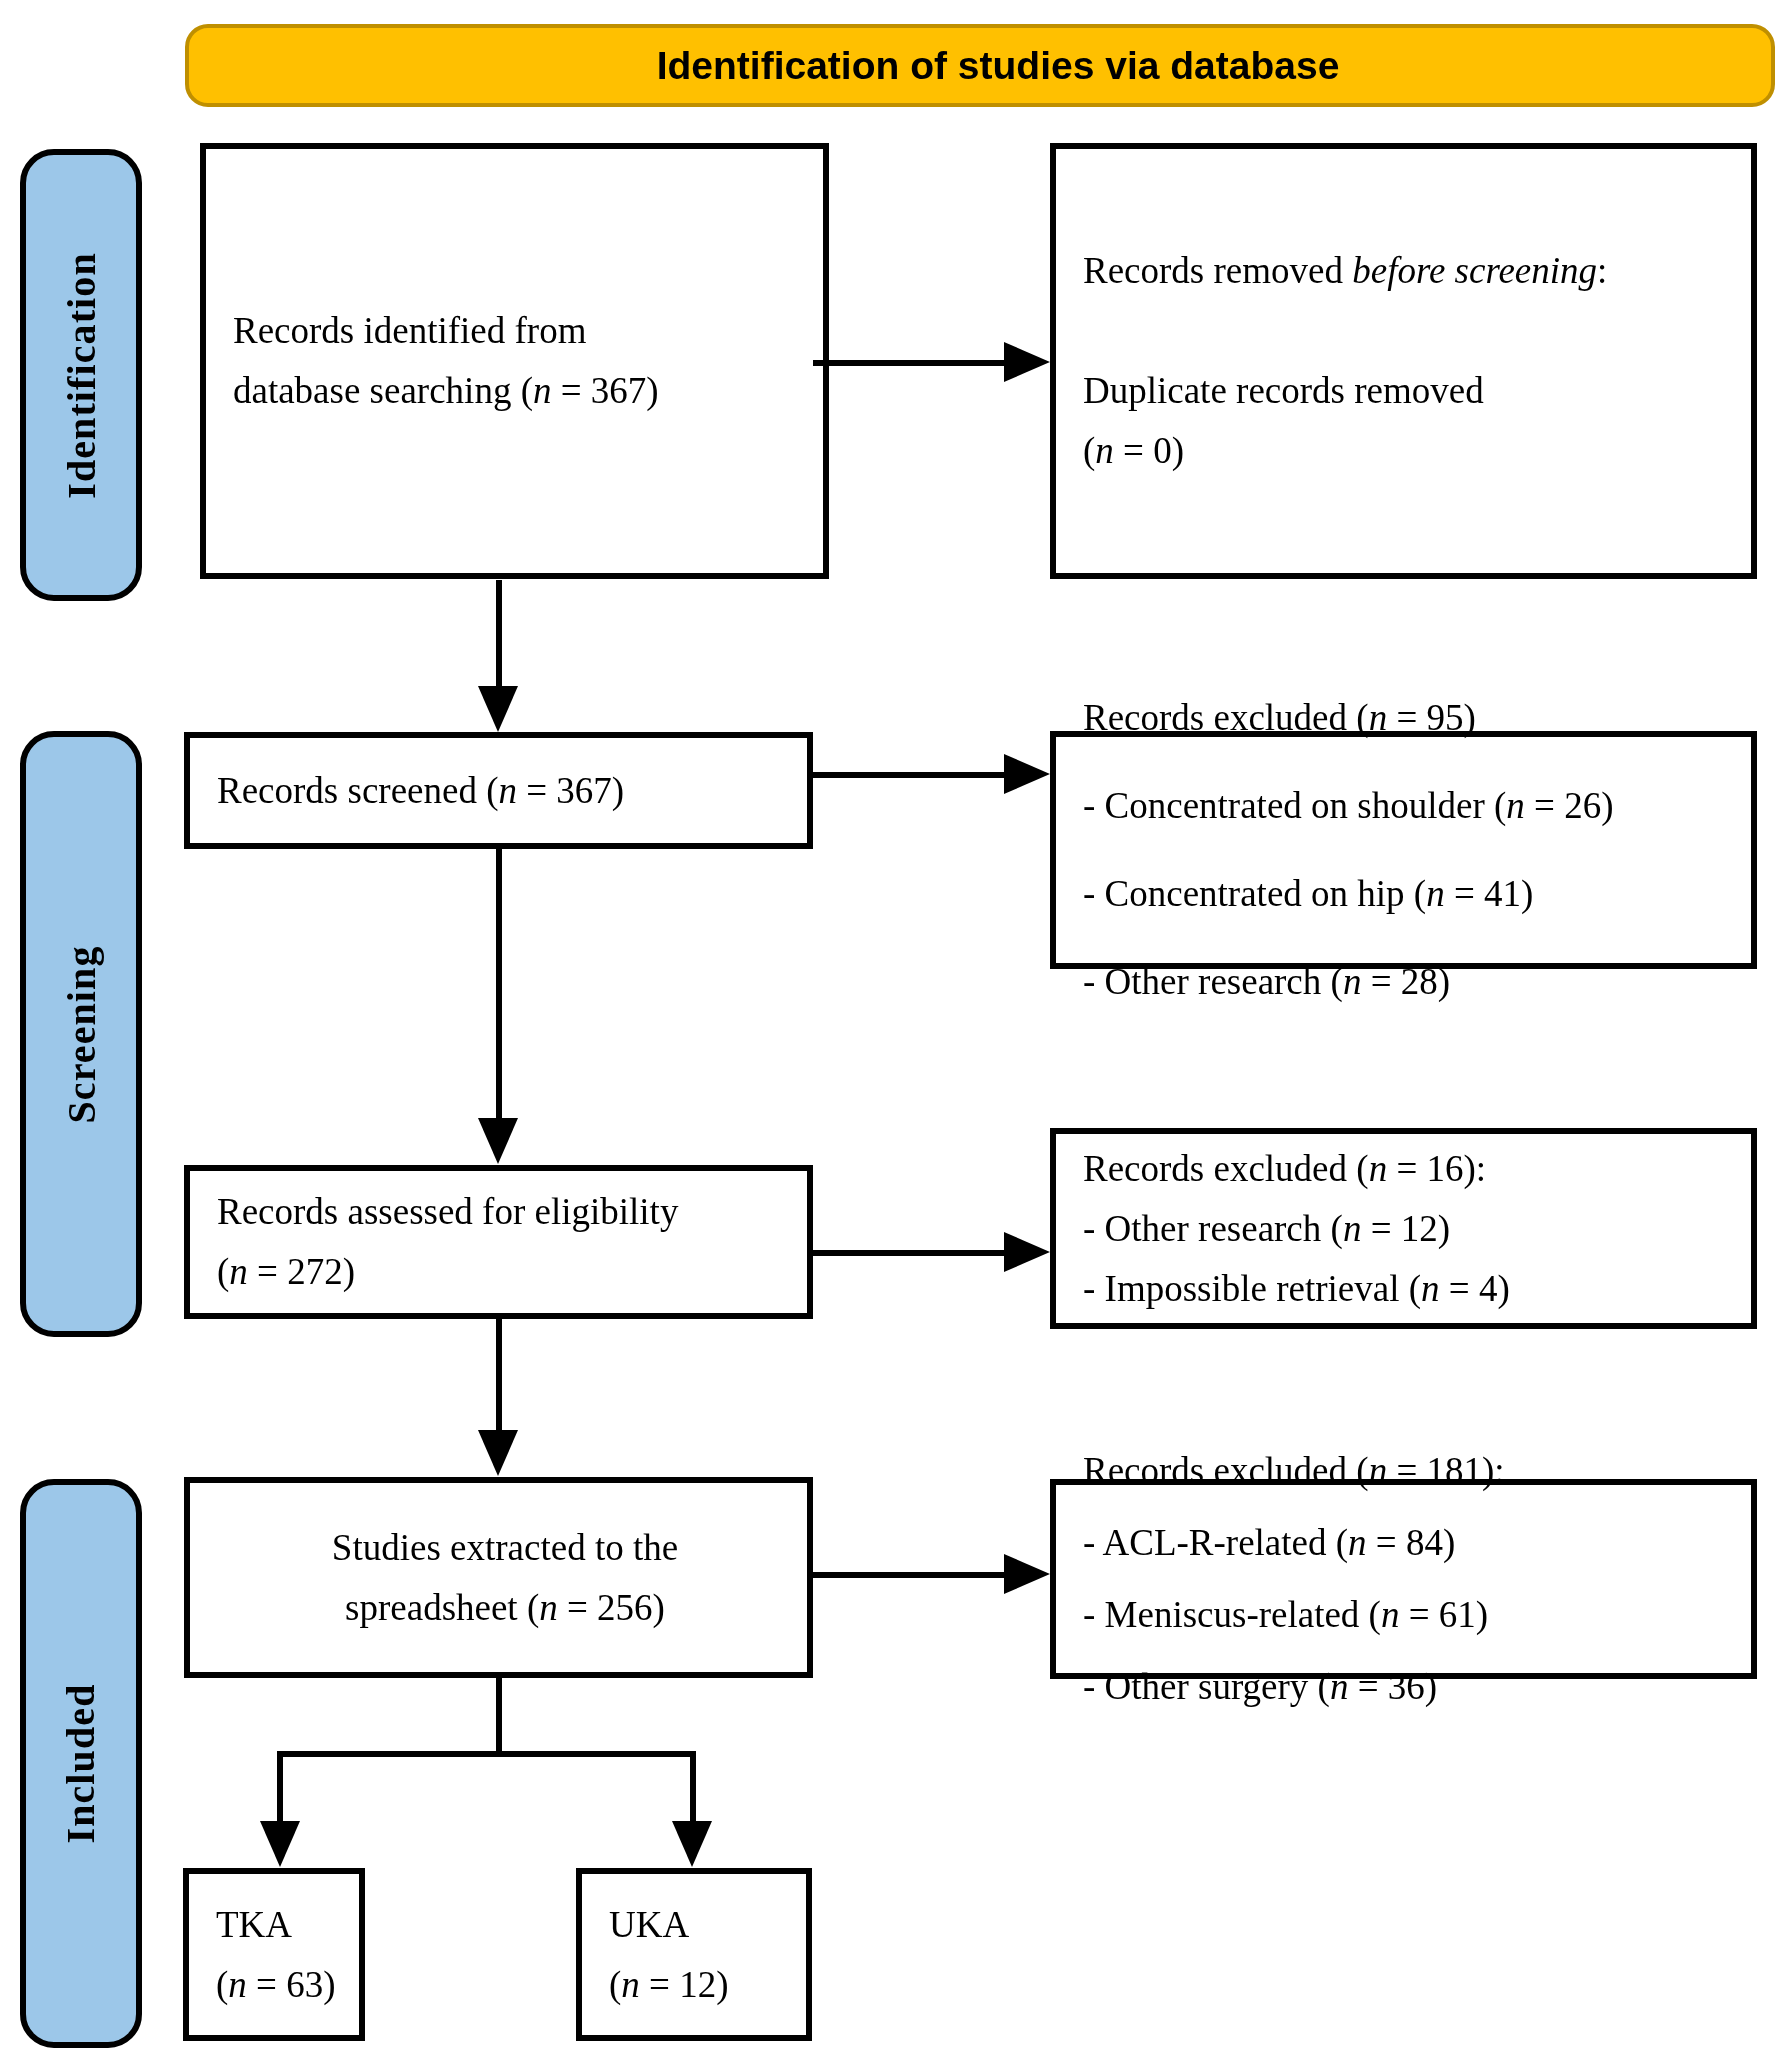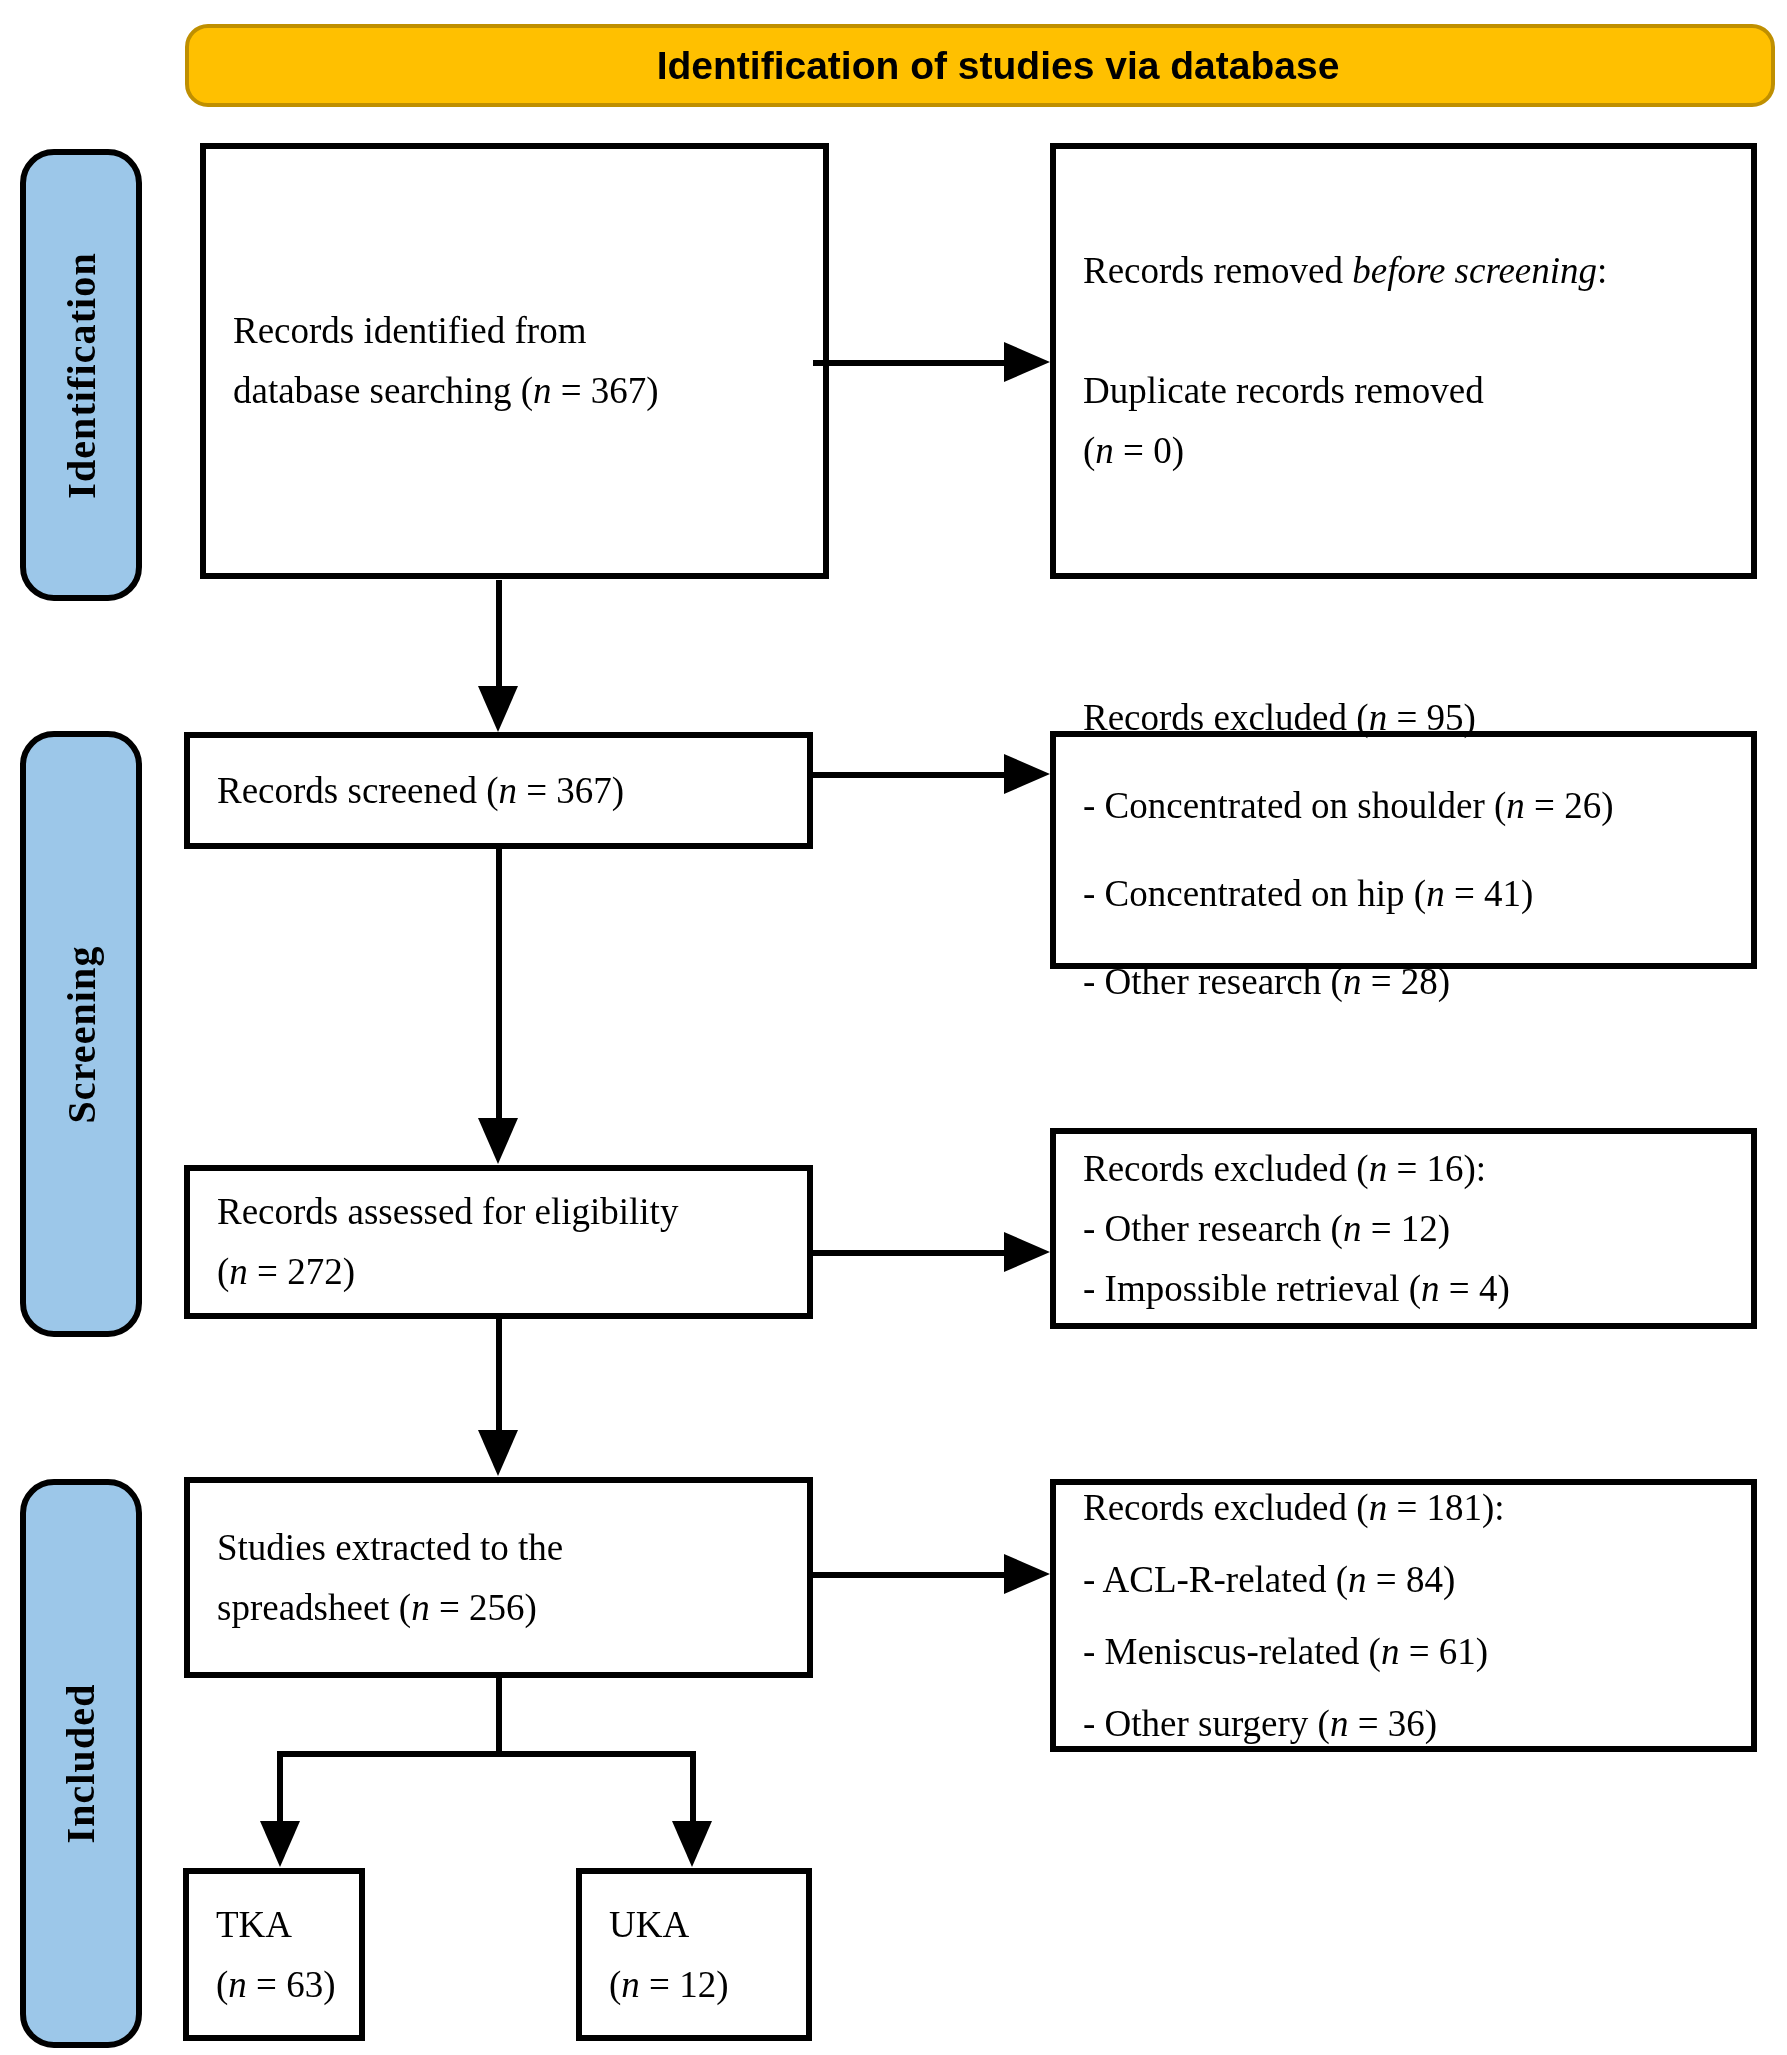--- a/index.html
+++ b/index.html
@@ -70,25 +70,25 @@
     </div>
   <div class="box" style="left:184px;top:1165px;width:629px;height:154px;">
       <div class="line"><span>Records assessed for eligibility</span></div>
       <div class="line"><span>(</span><i>n</i><span> = 272)</span></div>
     </div>
   <div class="box" style="left:1050px;top:1128px;width:707px;height:201px;">
       <div class="line"><span>Records excluded (</span><i>n</i><span> = 16):</span></div>
       <div class="line"><span>- Other research (</span><i>n</i><span> = 12)</span></div>
       <div class="line"><span>- Impossible retrieval (</span><i>n</i><span> = 4)</span></div>
     </div>
-  <div class="box" style="left:184px;top:1477px;width:629px;height:201px;">
+  <div class="box" style="left:184px;top:1477px;width:629px;height:201px;align-items:center;">
       <div class="line"><span>Studies extracted to the</span></div>
       <div class="line"><span>spreadsheet (</span><i>n</i><span> = 256)</span></div>
     </div>
-  <div class="box" style="left:1050px;top:1479px;width:707px;height:273px;gap:12px;">
+  <div class="box" style="left:1050px;top:1479px;width:707px;height:200px;gap:12px;">
       <div class="line"><span>Records excluded (</span><i>n</i><span> = 181):</span></div>
       <div class="line"><span>- ACL-R-related (</span><i>n</i><span> = 84)</span></div>
       <div class="line"><span>- Meniscus-related (</span><i>n</i><span> = 61)</span></div>
       <div class="line"><span>- Other surgery (</span><i>n</i><span> = 36)</span></div>
     </div>
   <div class="box" style="left:183px;top:1868px;width:182px;height:173px;">
       <div class="line"><span>TKA</span></div>
       <div class="line"><span>(</span><i>n</i><span> = 63)</span></div>
     </div>
   <div class="box" style="left:576px;top:1868px;width:236px;height:173px;">

